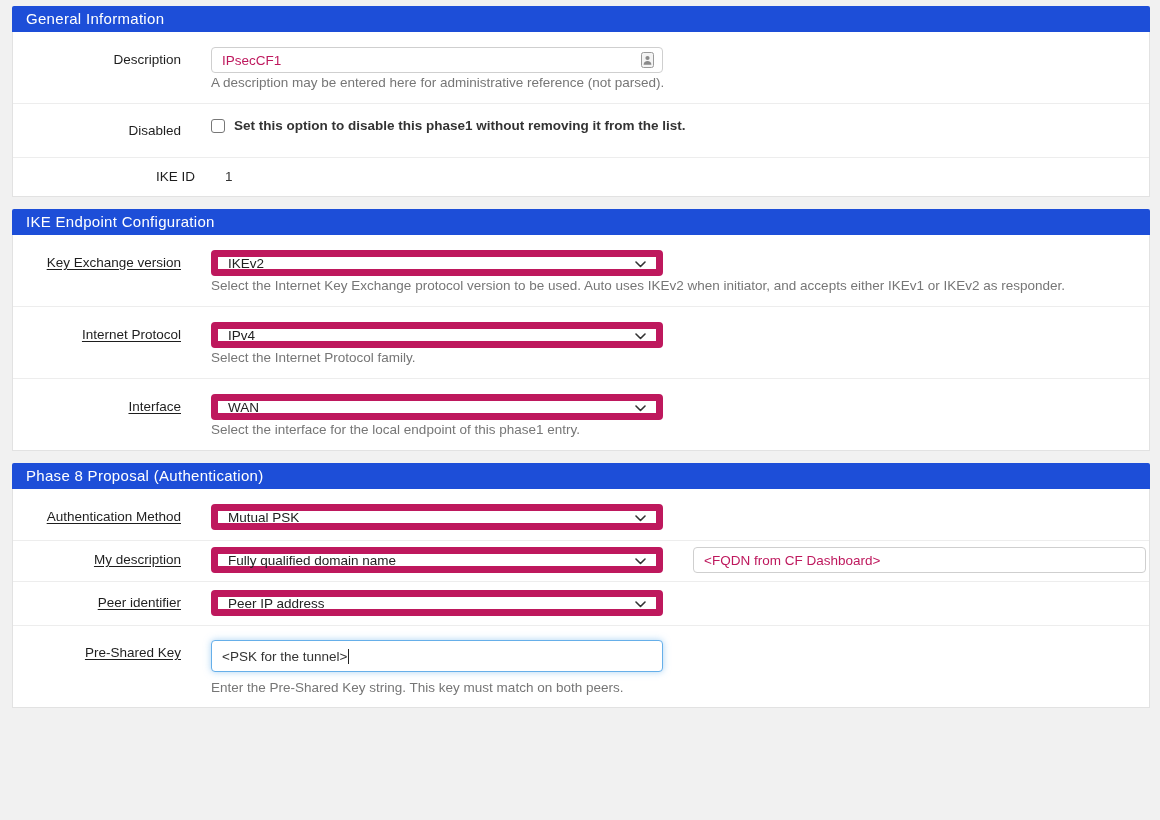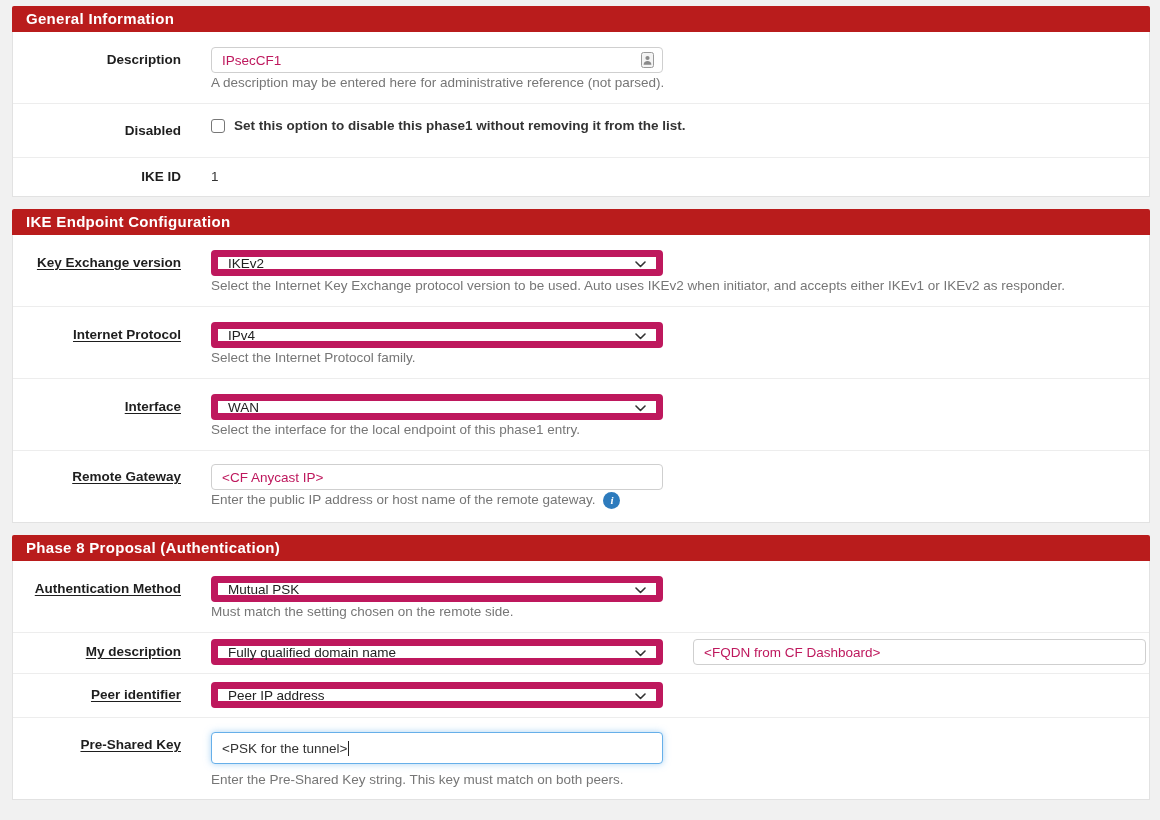--- a/index.html
+++ b/index.html
@@ -5,34 +5,34 @@
   * { margin:0; padding:0; box-sizing:border-box; }
   html,body { width:1160px; height:820px; overflow:hidden; }
   body {
     background:#f1f1f1;
     font-family:"Liberation Sans","DejaVu Sans",sans-serif;
     color:#333;
   }
   .page { padding:6px 10px 0 12px; }
   .panel { margin-bottom:12px; }
   .panel-header {
-    background:#b91c1c; color:#fff;
-    font-size:15px; font-weight:bold; letter-spacing:.3px;
+    background:#1d4ed8; color:#fff;
+    font-size:15px; font-weight:normal; letter-spacing:.3px;
     height:26px; line-height:26px; padding-left:14px;
     border-radius:2px 2px 0 0;
   }
   .panel-body {
     background:#fff;
     border:1px solid #e2e2e2; border-top:none;
   }
   .row { display:flex; align-items:flex-start; }
   .row + .row { border-top:1px solid #ededed; }
   .lbl {
     width:168px; flex:0 0 168px; text-align:right;
-    font-weight:bold; font-size:13.5px; color:#1e1e1e;
+    font-weight:normal; font-size:13.5px; color:#1e1e1e;
     line-height:26px;
   }
   .lbl.u { text-decoration:underline; text-underline-offset:2px; }
   .content { flex:1; margin-left:30px; padding-right:5px; }
   .ctl-line { display:flex; align-items:center; }
 
   
   .input-wrap { position:relative; width:452px; }
   input.txt {
     width:452px; height:26px;
@@ -78,21 +78,21 @@
   .info-badge {
     display:inline-flex; width:17px; height:17px; border-radius:50%;
     background:#2d7bbd; color:#fff; font-size:11px; font-weight:bold;
     align-items:center; justify-content:center; margin-left:8px;
     font-family:"Liberation Serif","DejaVu Serif",serif; font-style:italic;
   }
 
   
   .pad-a { padding:15px 0 10px; }   
   .pad-b { padding:14px 0 13px; }   
-  .pad-c { padding:11px 0; }        
+  .pad-c { padding:11px 14px; }        
   .pad-d { padding:13px 0 12px; }   
   .pad-e { padding:6px 0 8px; }     
   .pad-f { padding:8px 0 9px; }     
   .pad-g { padding:14px 0 9px; }    
 </style>
 </head>
 <body>
 
 <div class="page">
 
@@ -179,50 +179,39 @@
             <span>
               <svg width="11" height="7" viewBox="0 0 11 7">
                   <path d="M1 1l4.5 4.5L10 1" stroke="#333" stroke-width="1.6" fill="none" stroke-linecap="round" stroke-linejoin="round"></path>
                 </svg>
             </span>
           </div>
           <div class="helper">Select the interface for the local endpoint of this phase1 entry.</div>
         </div>
       </div>
 
-      <div class="row pad-d">
-        <div class="lbl u">Remote Gateway</div>
-        <div class="content">
-          <input class="txt" type="text" value="&lt;CF Anycast IP&gt;" style="">
-          <div class="helper helper-flex">
-            <span>Enter the public IP address or host name of the remote gateway.</span>
-            <span class="info-badge">i</span>
-          </div>
-        </div>
-      </div>
 
     </div>
   </div>
 
   <div class="panel">
     <div class="panel-header">Phase 8 Proposal (Authentication)</div>
     <div class="panel-body">
 
       <div class="row pad-a">
         <div class="lbl u">Authentication Method</div>
         <div class="content">
           <div class="selectbox">
             <span>Mutual PSK</span>
             <span>
               <svg width="11" height="7" viewBox="0 0 11 7">
                   <path d="M1 1l4.5 4.5L10 1" stroke="#333" stroke-width="1.6" fill="none" stroke-linecap="round" stroke-linejoin="round"></path>
                 </svg>
             </span>
           </div>
-          <div class="helper">Must match the setting chosen on the remote side.</div>
         </div>
       </div>
 
       <div class="row pad-e">
         <div class="lbl u">My description</div>
         <div class="content">
           <div class="ctl-line">
             <div class="selectbox">
               <span>Fully qualified domain name</span>
               <span>

